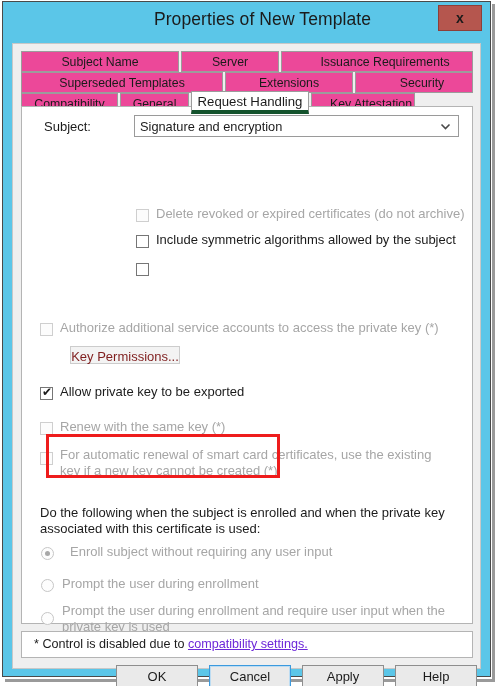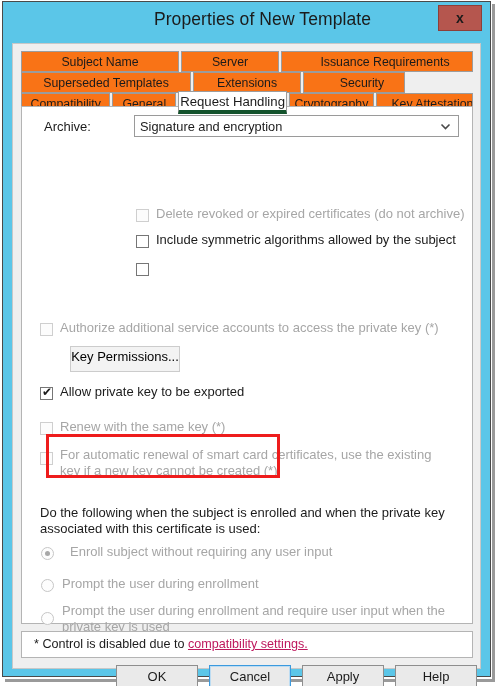--- a/index.html
+++ b/index.html
@@ -83,24 +83,24 @@
     left: 8px; top: 7px;
     width: 452px; height: 62px;
   }
   .tabrow {
     position: absolute;
     left: 0;
     display: flex;
     height: 21px;
   }
   .tabrow.r1 { top: 0px; width: 452px; }
-  .tabrow.r2 { top: 21px; width: 384px; }
+  .tabrow.r2 { top: 21px; width: 452px; }
   .tabrow.r3 { top: 42px; width: 452px; text-align: center; }
   .tab {
-    background: #f97316;
+    background: #ec4899;
     border: 1px solid #9c9c9c;
     box-sizing: border-box;
     font-size: 12.3px;
     color: #1b1b1b;
     display: flex;
     align-items: center;
     justify-content: center;
     margin-right: 2px;
     cursor: pointer;
     white-space: nowrap;
@@ -219,21 +219,21 @@
     box-sizing: border-box;
   }
   .footnote-text {
     position: absolute;
     left: 12px; top: 5px;
     font-size: 12.6px;
     color: #1b1b1b;
     white-space: nowrap;
   }
   .link {
-    color: #be185d;
+    color: #6d28d9;
     text-decoration: underline;
     cursor: pointer;
   }
 
   
   .btnbar { position: absolute; left: 0; top: 621px; width: 467px; height: 30px; }
   .btn {
     position: absolute;
     top: 0;
     width: 82px; height: 24px;
@@ -277,47 +277,46 @@
         </div>
         <div class="tabrow r2">
           <div class="tab" style="width:202px">Superseded Templates</div>
           <div class="tab" style="width:128px">Extensions</div>
           <div class="tab" style="width:118px">Security</div>
         </div>
         <div class="tabrow r3">
           <div class="tab" style="width:97px">Compatibility</div>
           <div class="tab" style="width:69px">General</div>
           <div class="tab active" style="width:118px">Request Handling</div>
-          <div class="tab" style="width:92px">Cryptography</div>
           <div class="tab" style="width:104px">Key Attestation</div>
         </div>
       </div>
 
       <div class="tabpage">
 
-        <div class="row lbl purpose-label">Archive:</div>
+        <div class="row lbl purpose-label">Subject:</div>
         <div class="combo">
           <div class="combo-text">Signature and encryption</div>
           <svg class="combo-arrow" viewBox="0 0 11 11">
             <path d="M1.5 3.5 L5.5 7.5 L9.5 3.5" fill="none" stroke="#4a4a4a" stroke-width="1.6"></path>
           </svg>
         </div>
 
         <div class="cb dis" style="left:114px; top:102px;"></div>
         <div class="row lbl dim" style="left:134px; top:99px;">Delete revoked or expired certificates (do not archive)</div>
 
         <div class="cb" style="left:114px; top:128px;"></div>
         <div class="row lbl" style="left:134px; top:125px;">Include symmetric algorithms allowed by the subject</div>
 
         <div class="cb" style="left:114px; top:156px;"></div>
 
         <div class="cb dis" style="left:18px; top:216px;"></div>
         <div class="row lbl dim" style="left:38px; top:213px;">Authorize additional service accounts to access the private key (*)</div>
 
-        <div class="btn" style="left:48px; top:239px; width:110px; height:26px; line-height:20px; color:#000000; border-color:#cccccc; background:#f3f3f3;">Key Permissions...</div>
+        <div class="btn" style="left:48px; top:239px; width:110px; height:18px; line-height:20px; color:#7f1d1d; border-color:#cccccc; background:#f3f3f3;">Key Permissions...</div>
 
         <div class="cb" style="left:18px; top:280px;">
           <span class="tick">✔</span>
         </div>
         <div class="row lbl" style="left:38px; top:277px;">Allow private key to be exported</div>
 
         <div class="cb dis" style="left:18px; top:315px;"></div>
         <div class="row lbl dim" style="left:38px; top:312px;">Renew with the same key (*)</div>
 
         <div class="cb dis" style="left:18px; top:345px;"></div>

